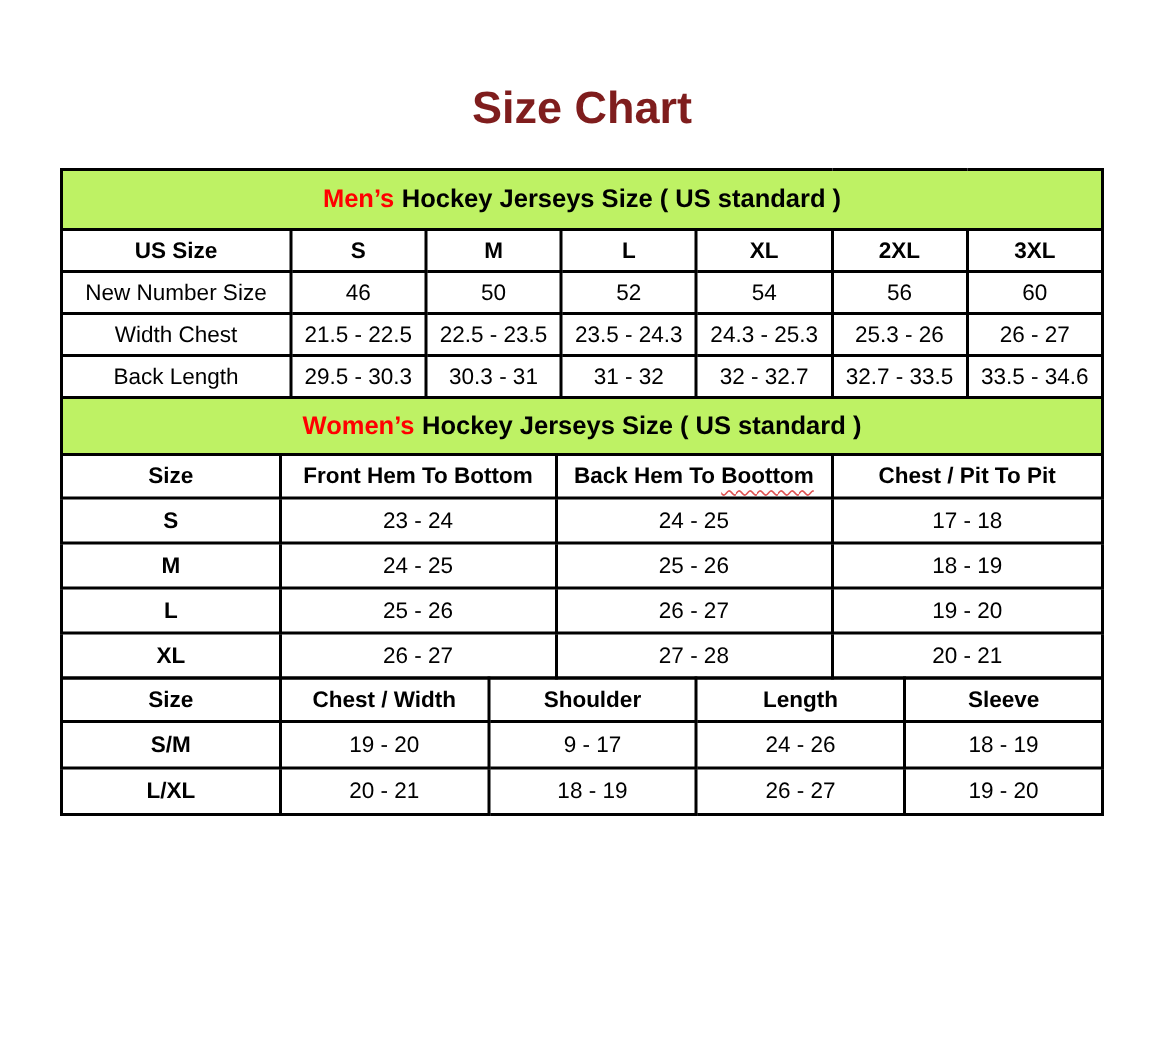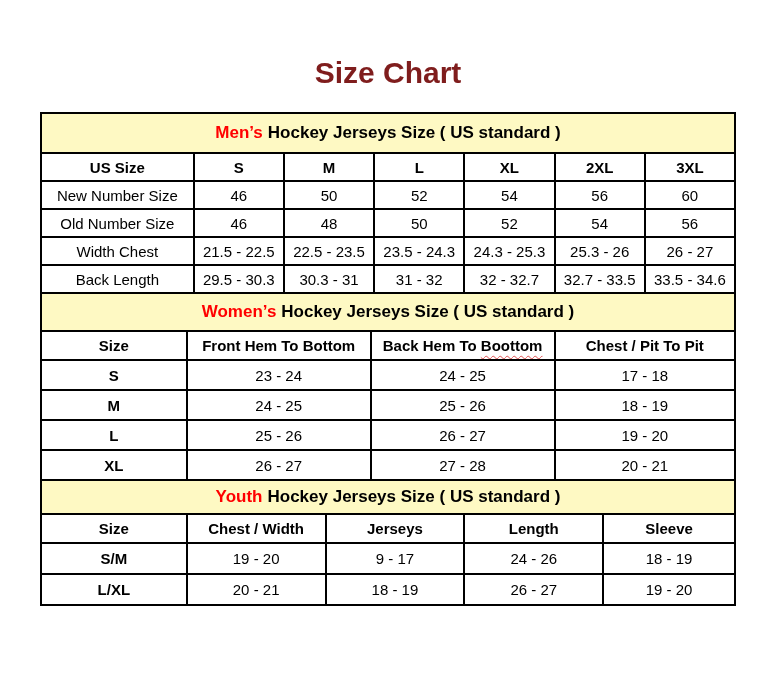--- a/index.html
+++ b/index.html
@@ -40,21 +40,21 @@
     text-align: center;
     vertical-align: middle;
     font-size: 15px;
     font-weight: normal;
     padding: 0 2px;
     background: #ffffff;
     overflow: hidden;
     white-space: nowrap;
   }
   tr.section-row td {
-    background: #fef9c3;
+    background: #bef264;
     font-weight: bold;
     font-size: 17px;
   }
   .section-highlight {
     color: #FF0000;
     margin-right: 5px;
   }
   tr.head-row th {
     font-weight: bold;
     margin-top: 44px;
@@ -118,29 +118,20 @@
       <tr class="data-row">
         <td>New Number Size</td>
         <td>46</td>
         <td>50</td>
         <td>52</td>
         <td>54</td>
         <td>56</td>
         <td>60</td>
       </tr>
       <tr class="data-row">
-        <td>Old Number Size</td>
-        <td>46</td>
-        <td>48</td>
-        <td>50</td>
-        <td>52</td>
-        <td>54</td>
-        <td>56</td>
-      </tr>
-      <tr class="data-row">
         <td>Width Chest</td>
         <td>21.5 - 22.5</td>
         <td>22.5 - 23.5</td>
         <td>23.5 - 24.3</td>
         <td>24.3 - 25.3</td>
         <td>25.3 - 26</td>
         <td>26 - 27</td>
       </tr>
       <tr class="data-row">
         <td>Back Length</td>
@@ -202,29 +193,24 @@
 
     <table class="size-table youth-table">
       <colgroup>
         <col style="width:21%">
           <col style="width:20%">
           <col style="width:20%">
           <col style="width:20%">
           <col style="width:19%">
       </colgroup>
       <tbody>
-          <tr class="section-row">
-        <td colspan="5">
-          <span class="section-highlight">Youth</span><span>Hockey Jerseys Size ( US standard )</span>
-        </td>
-      </tr>
       <tr class="head-row">
         <th>Size</th>
         <th>Chest / Width</th>
-        <th>Jerseys</th>
+        <th>Shoulder</th>
         <th>Length</th>
         <th>Sleeve</th>
       </tr>
       <tr class="data-row">
         <td class="row-label-bold">S/M</td>
         <td>19 - 20</td>
         <td>9 - 17</td>
         <td>24 - 26</td>
         <td>18 - 19</td>
       </tr>

